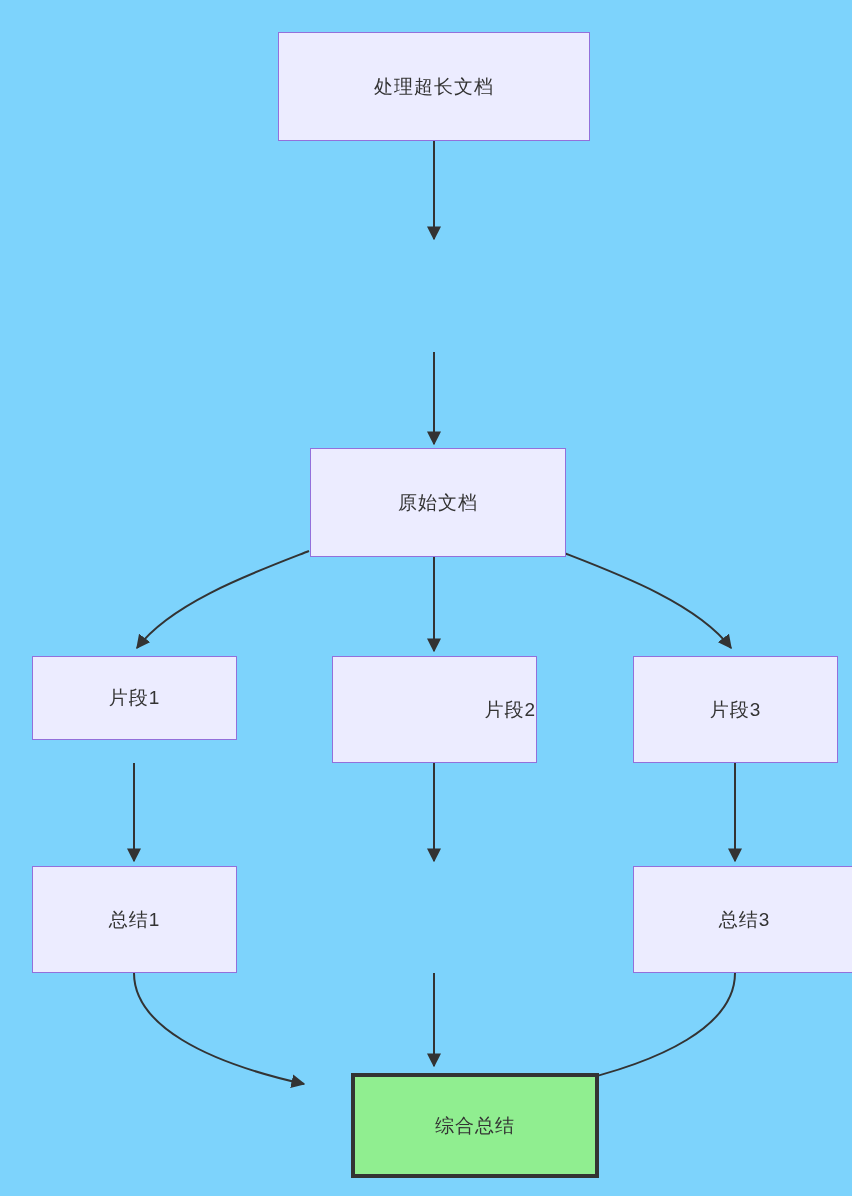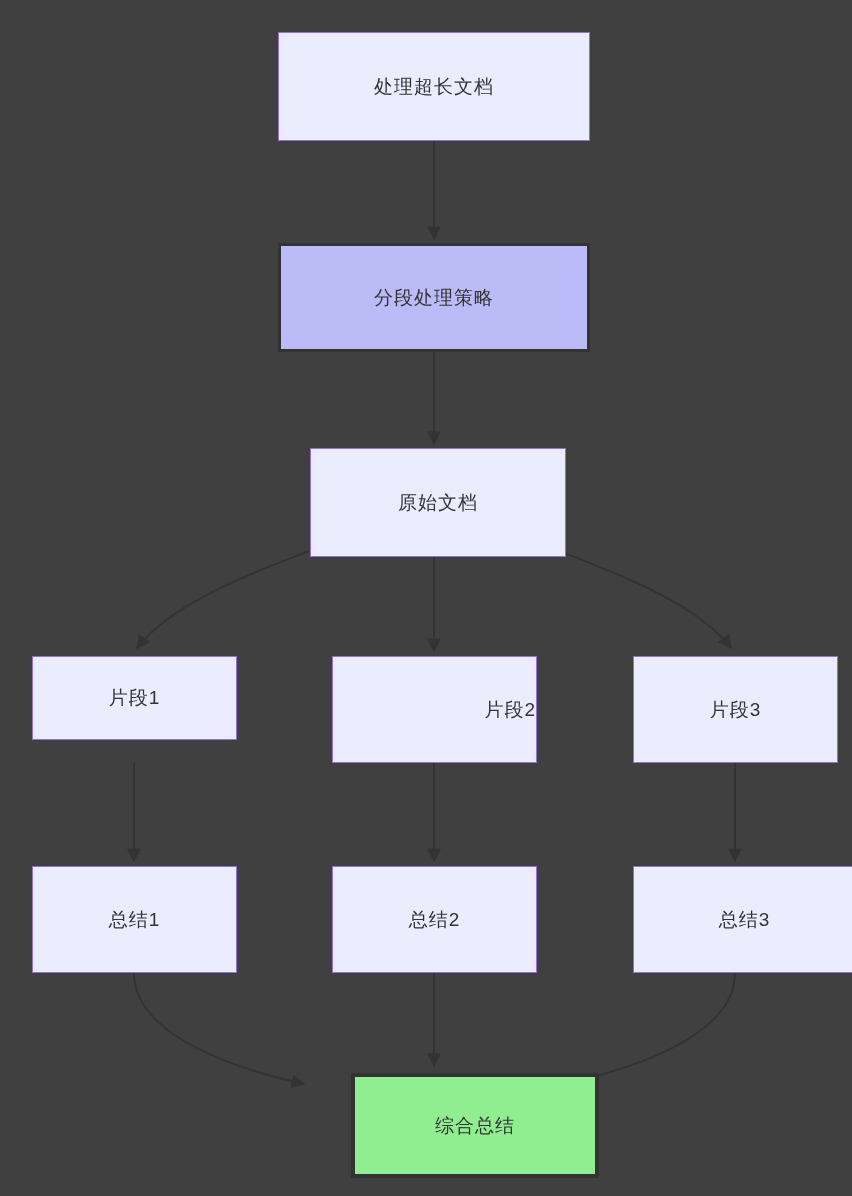--- a/index.html
+++ b/index.html
@@ -1,20 +1,20 @@
 <!DOCTYPE html>
 <html><head>
 <meta charset="utf-8">
 <style>
   html, body { margin: 0; padding: 0; background: #ffffff; }
   .canvas {
     position: relative;
     width: 852px;
     height: 1196px;
-    background: #404040;
+    background: #7dd3fc;
     font-family: "Liberation Sans", "DejaVu Sans", sans-serif;
     overflow: hidden;
   }
   .edges {
     position: absolute;
     left: 0; top: 0;
     width: 852px; height: 1196px;
   }
   .edges path.edge {
     fill: none;
@@ -66,23 +66,20 @@
     <path class="edge" marker-end="url(#arrowhead)" d="M735,763 L735,861"></path>
     <path class="edge" marker-end="url(#arrowhead)" d="M134,973 C134,1025 205,1062 304,1084"></path>
     <path class="edge" marker-end="url(#arrowhead)" d="M434,973 L434,1066"></path>
     <path class="edge" marker-end="url(#arrowhead)" d="M735,973 C735,1025 664,1062 564,1084"></path>
   </svg>
 
   <div class="node node--default" style="left:278px; top:32px; width:312px; height:109px;">
     <span>处理超长文档</span>
   </div>
 
-  <div class="node node--highlight" style="left:278px; top:243px; width:312px; height:109px;">
-    <span>分段处理策略</span>
-  </div>
 
   <div class="node node--default" style="left:310px; top:448px; width:256px; height:109px;">
     <span>原始文档</span>
   </div>
 
   <div class="node node--default" style="left:32px; top:656px; width:205px; height:84px;">
     <span>片段1</span>
   </div>
 
   <div class="node node--default" style="left:332px; top:656px; width:205px; height:107px;justify-content:flex-end;">
@@ -90,23 +87,20 @@
   </div>
 
   <div class="node node--default" style="left:633px; top:656px; width:205px; height:107px;text-align:center;">
     <span>片段3</span>
   </div>
 
   <div class="node node--default" style="left:32px; top:866px; width:205px; height:107px;">
     <span>总结1</span>
   </div>
 
-  <div class="node node--default" style="left:332px; top:866px; width:205px; height:107px;">
-    <span>总结2</span>
-  </div>
 
   <div class="node node--default" style="left:633px; top:866px; width:223px; height:107px;">
     <span>总结3</span>
   </div>
 
   <div class="node node--success" style="left:310px; top:1073px; width:248px; height:105px;margin-left:41px;">
     <span>综合总结</span>
   </div>
 
 </div>

